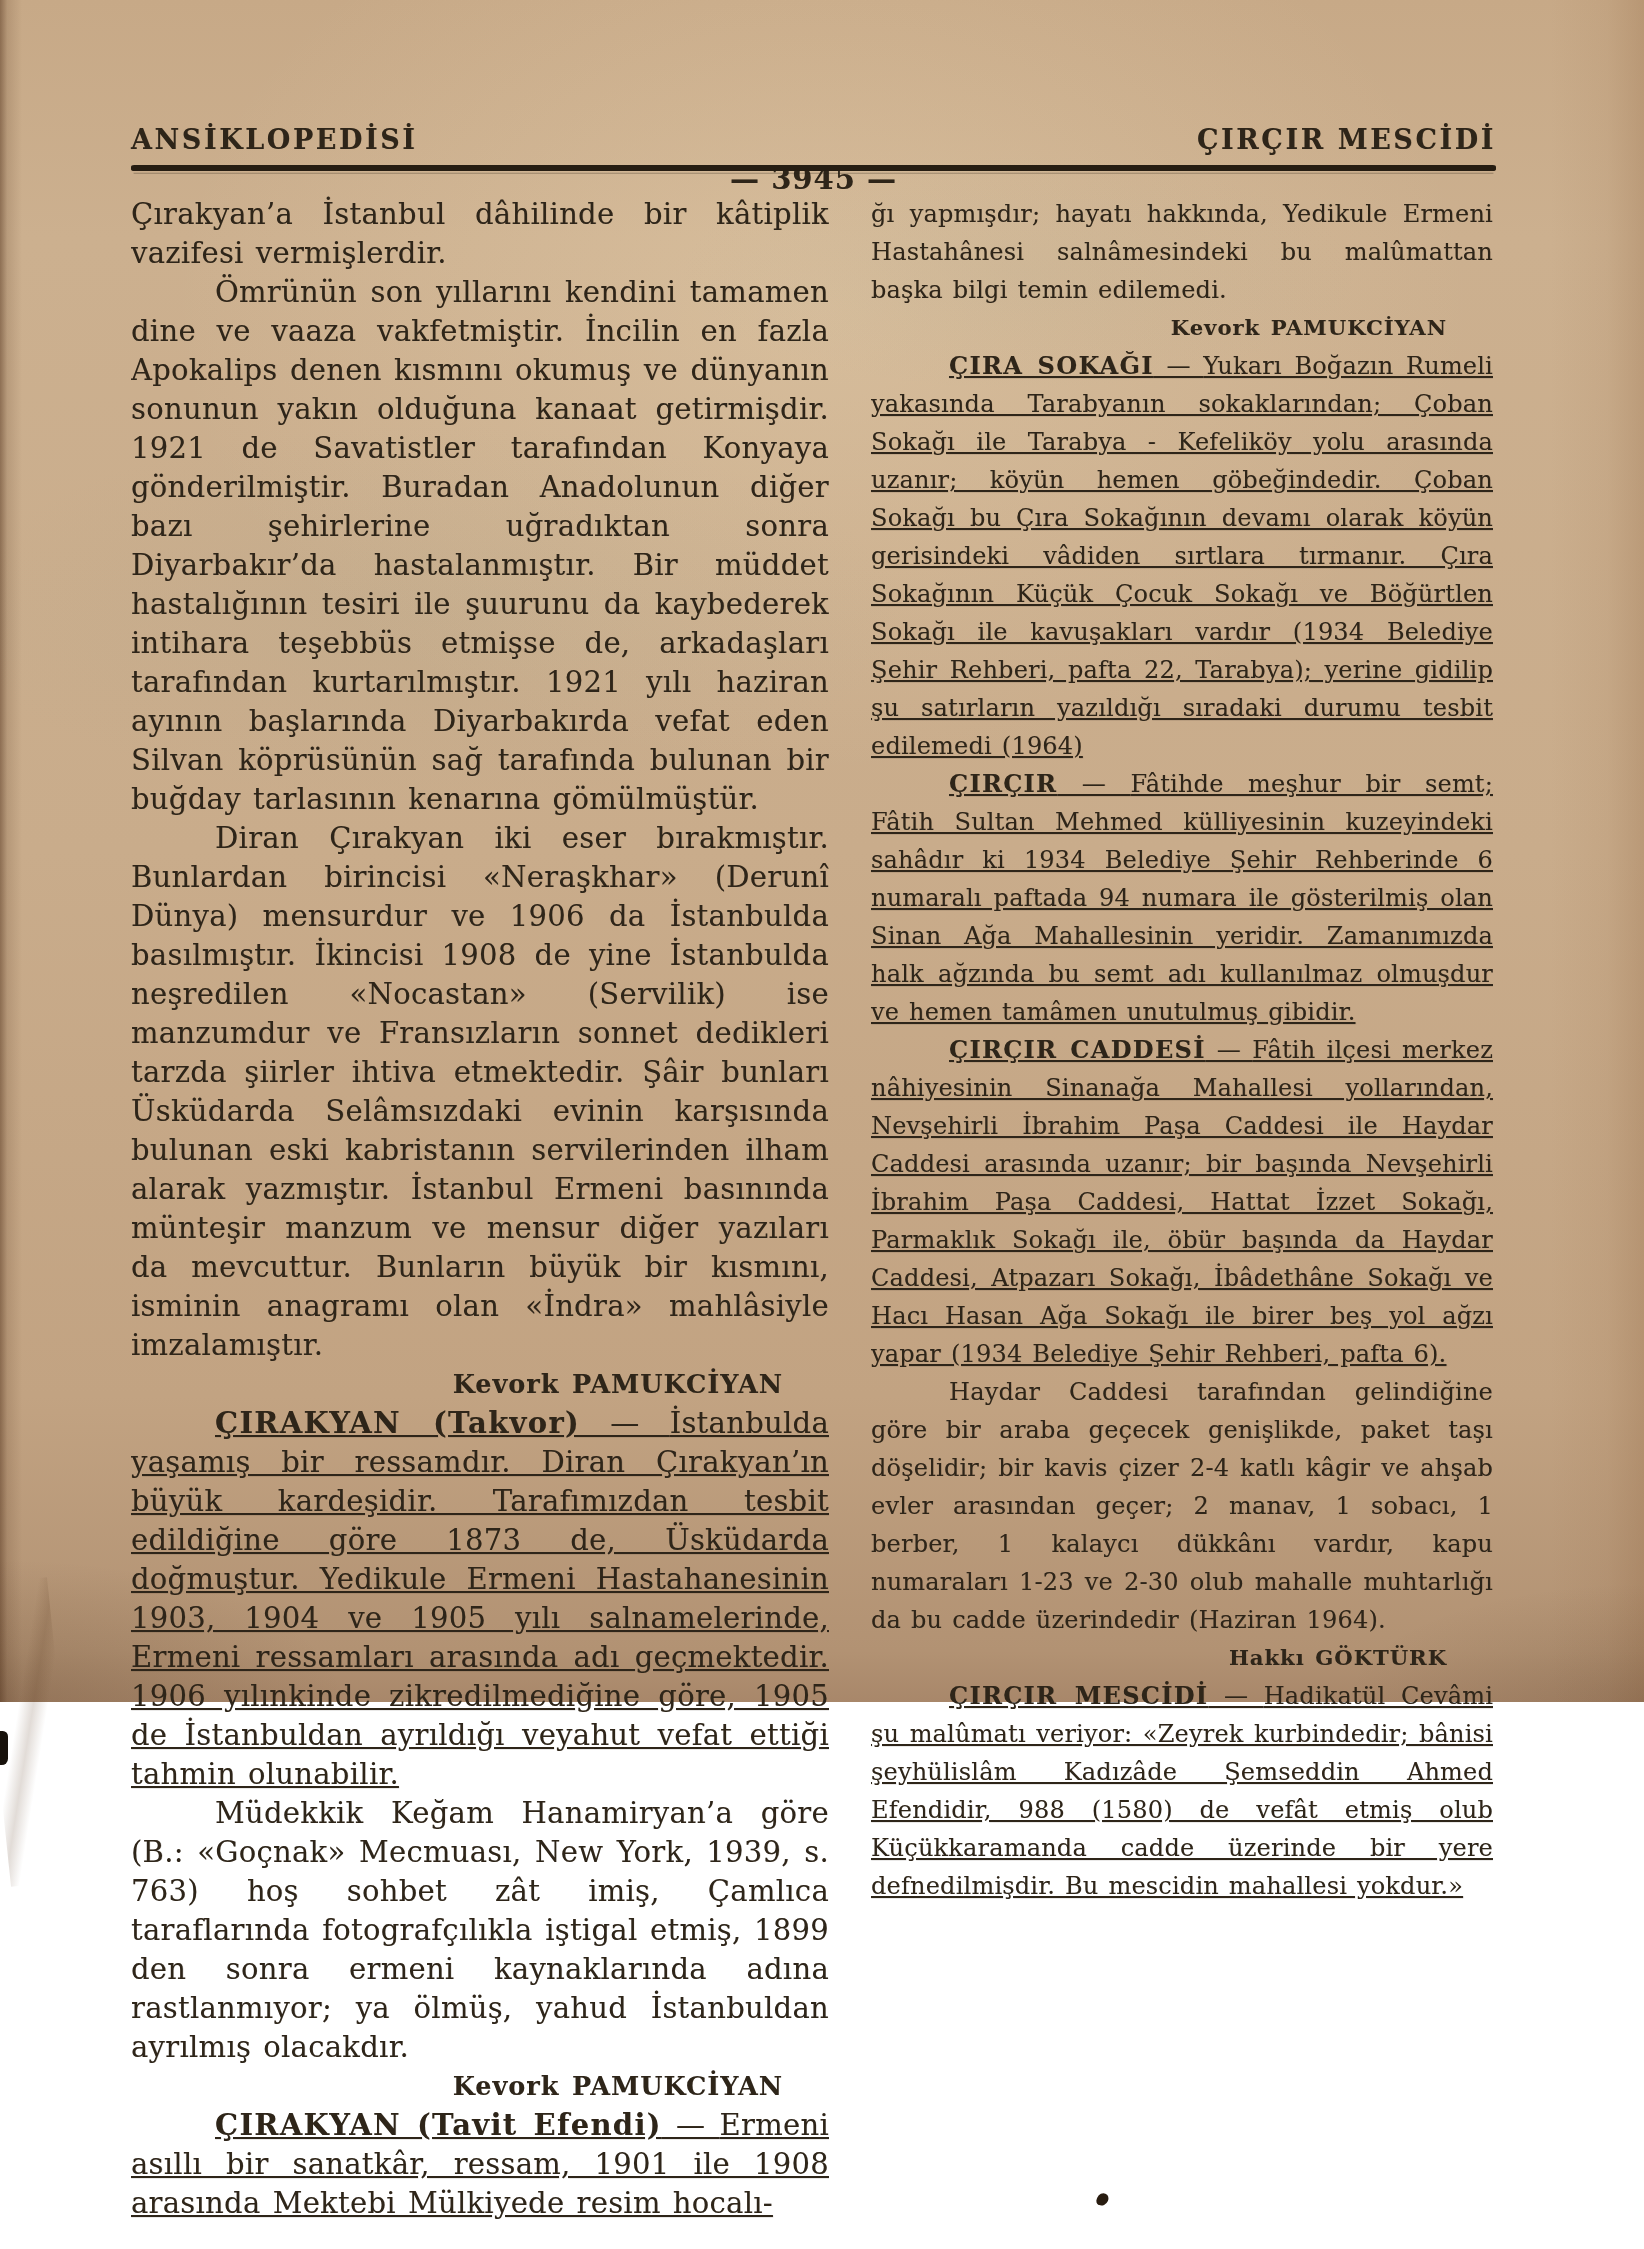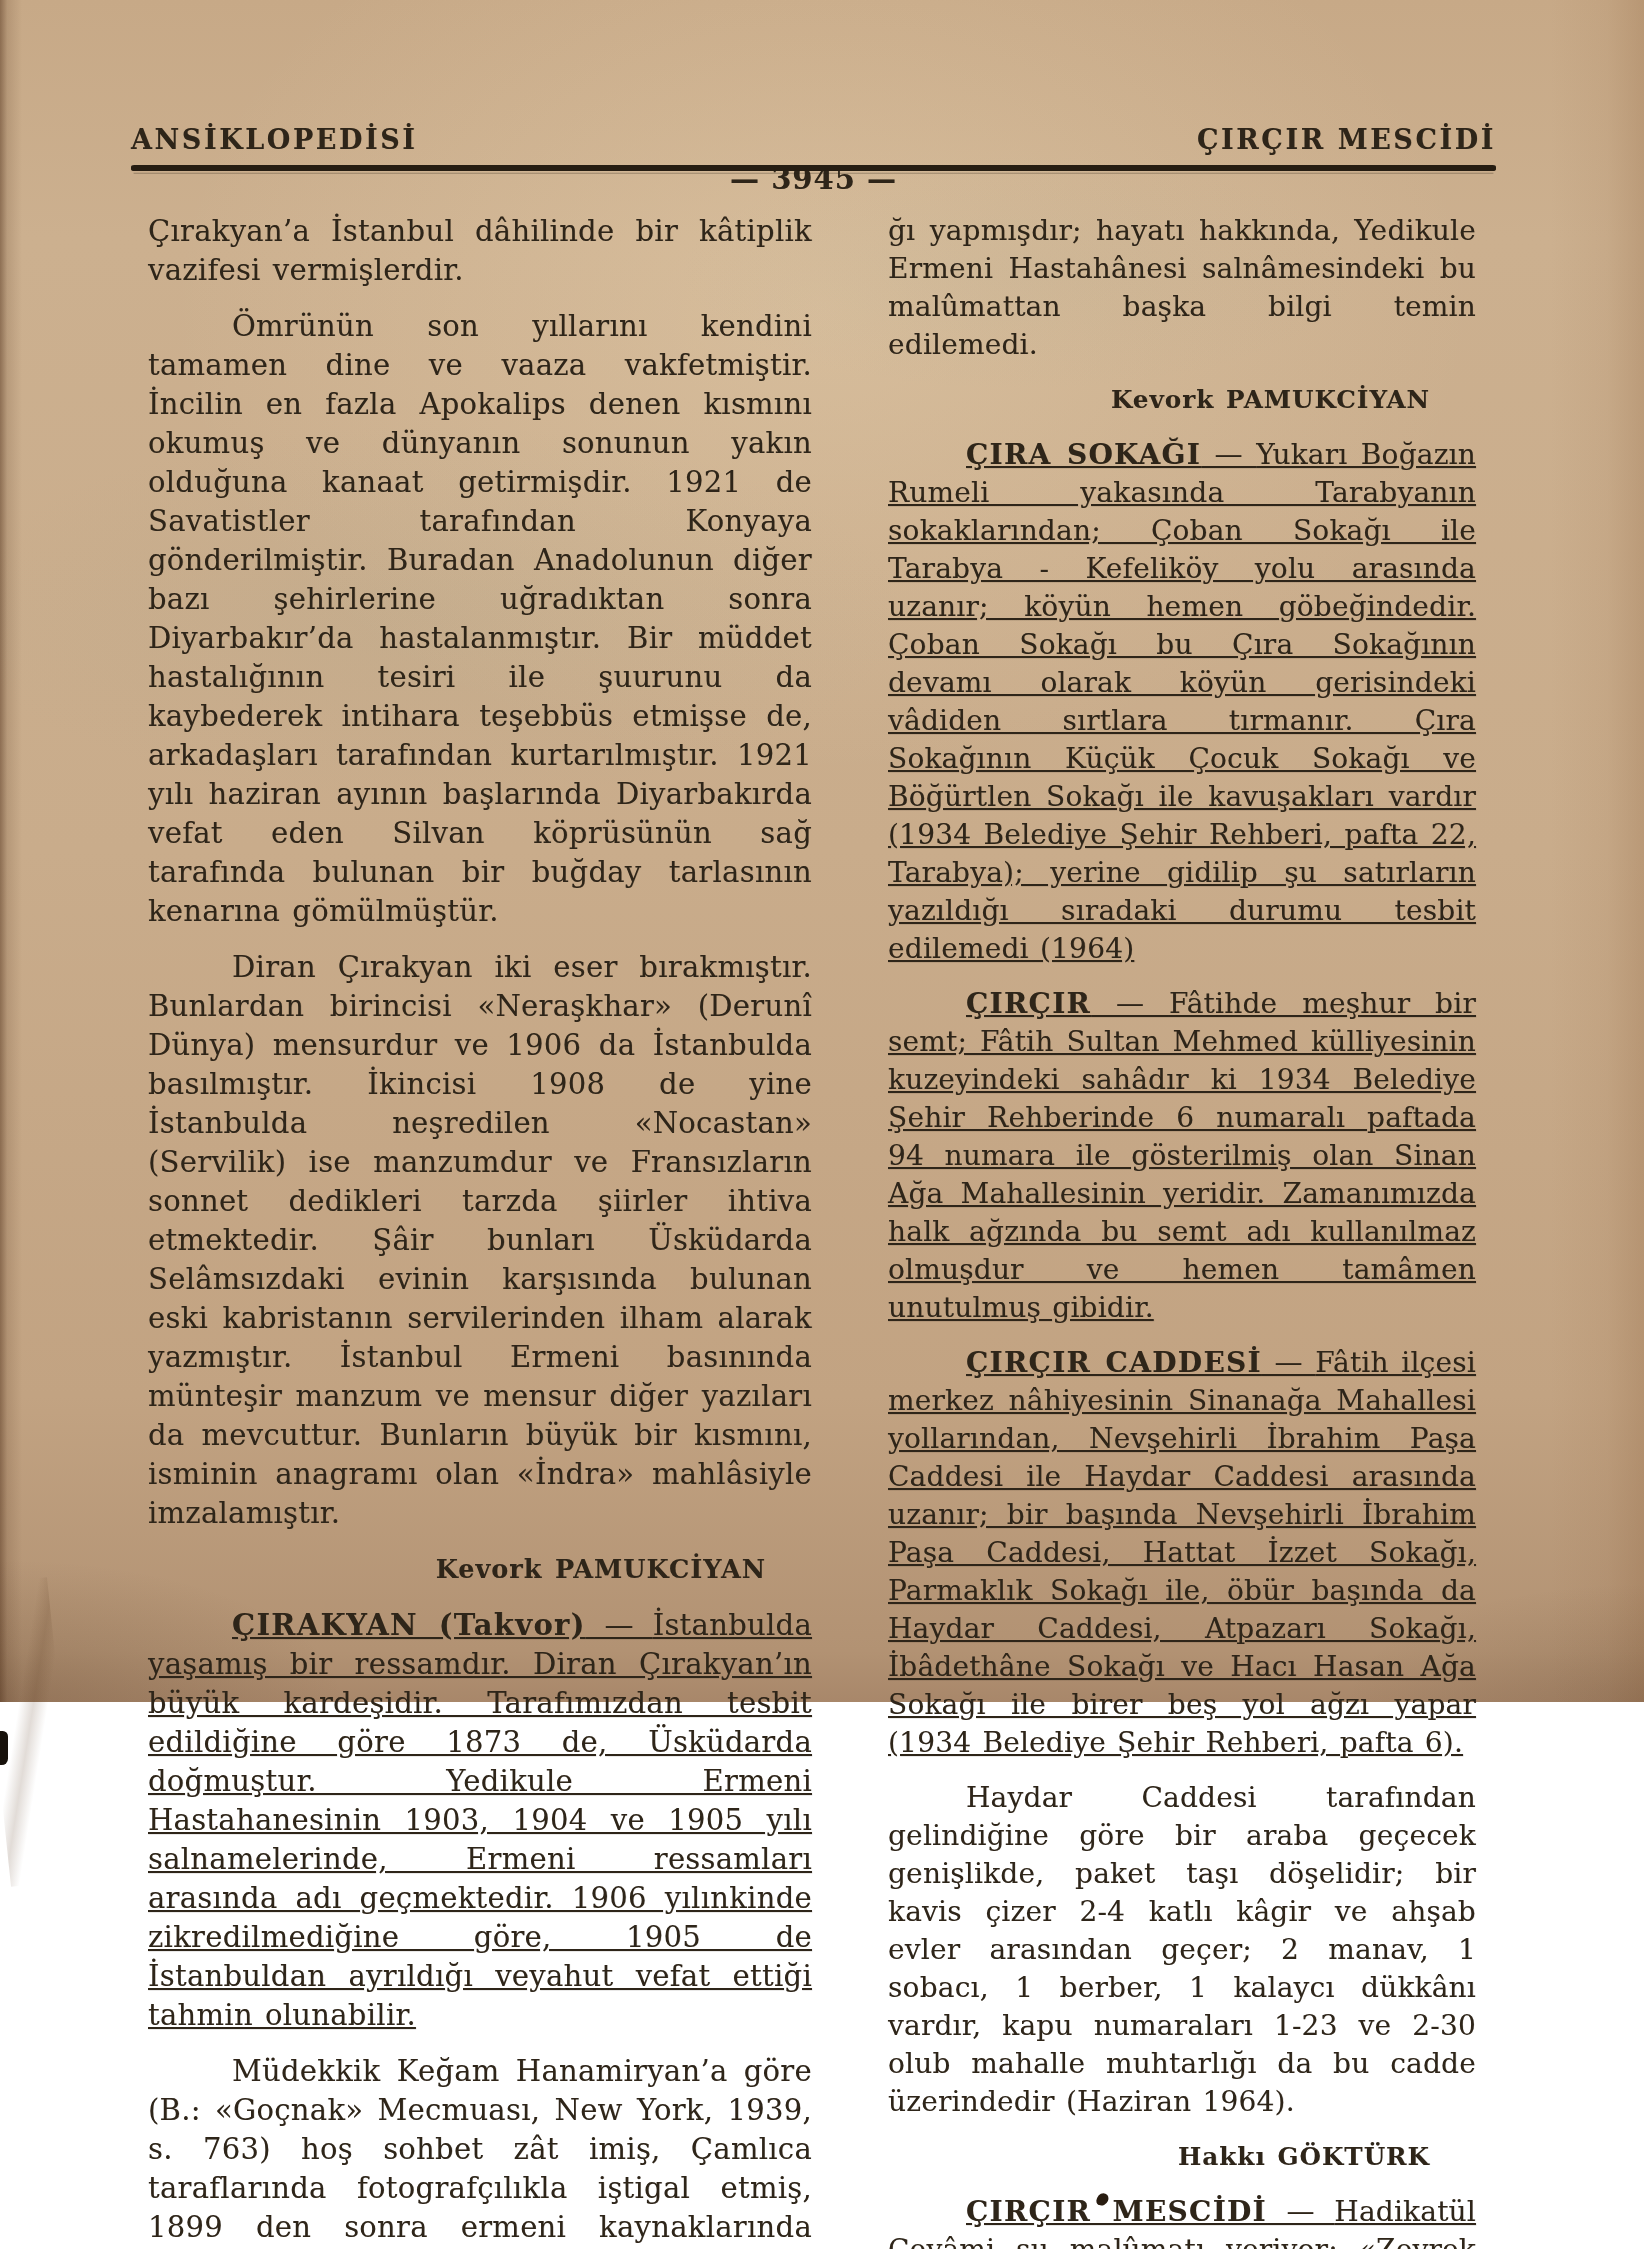--- a/index.html
+++ b/index.html
@@ -25,23 +25,23 @@
   .h-center{ position:absolute; left:50%; transform:translateX(-50%); top:0; font-weight:700; font-size:29px; letter-spacing:1px;margin-top:40px; }
   .h-right { position:absolute; right:0; top:2.1px; font-weight:700; font-size:27px; letter-spacing:2.6px; }
 
   .rule { position:absolute; left:131px; top:165px; width:1365px; height:6.3px;
           background:#261d12; border-radius:3.1px / 2.1px;
           box-shadow:0 5.2px 0 -2.6px rgba(38,29,18,0.40); }
 
   .col { position:absolute; top:195px; height:2055px; overflow:hidden;
          text-align:justify; text-shadow:0.3px 0.4px 0.4px rgba(43,32,20,0.25); }
   .col-left  { left:131px;  width:698px; font-size:29px; line-height:39px; letter-spacing:0.3px; word-spacing:2.6px; }
-  .col-right { left:871px; width:622px; font-size:28px; line-height:38px; letter-spacing:0.2px; word-spacing:2.1px; }
+  .col-right { left:871px; width:622px; font-size:24px; line-height:38px; letter-spacing:0.2px; word-spacing:2.1px; }
 
-  .col p { margin:17px; }
+  .col p { margin:0; }
   .ind { text-indent:84px; }
   .col-right .ind { text-indent:78px; }
   .gap { margin-top:24px;text-decoration:underline; }
   .gap-sm { margin-top:21px; }
   .head { font-weight:700; letter-spacing:1.3px; }
   .sig { text-align:right; text-indent:0; font-weight:700; padding-right:46px;
          margin-top:12.6px; margin-bottom:15.7px; letter-spacing:1px; font-size:0.88em; }
 
   .edge-mark { position:absolute; left:0; top:1731px; width:7.9px; height:34px;
                background:#17110b; border-radius:0 5.2px 6.3px 0; }

